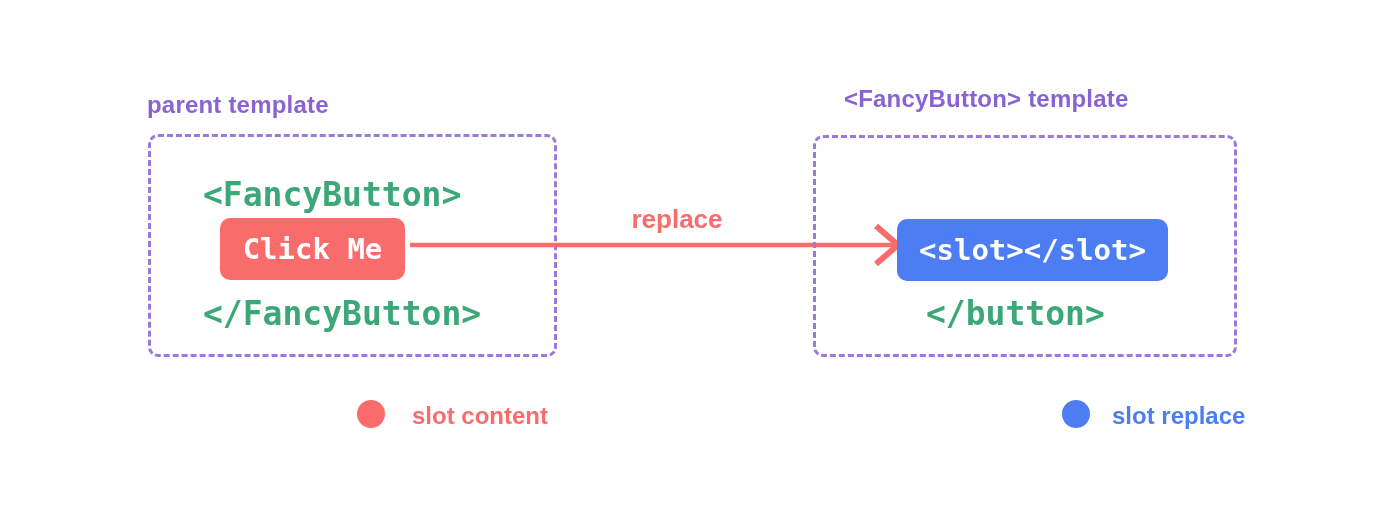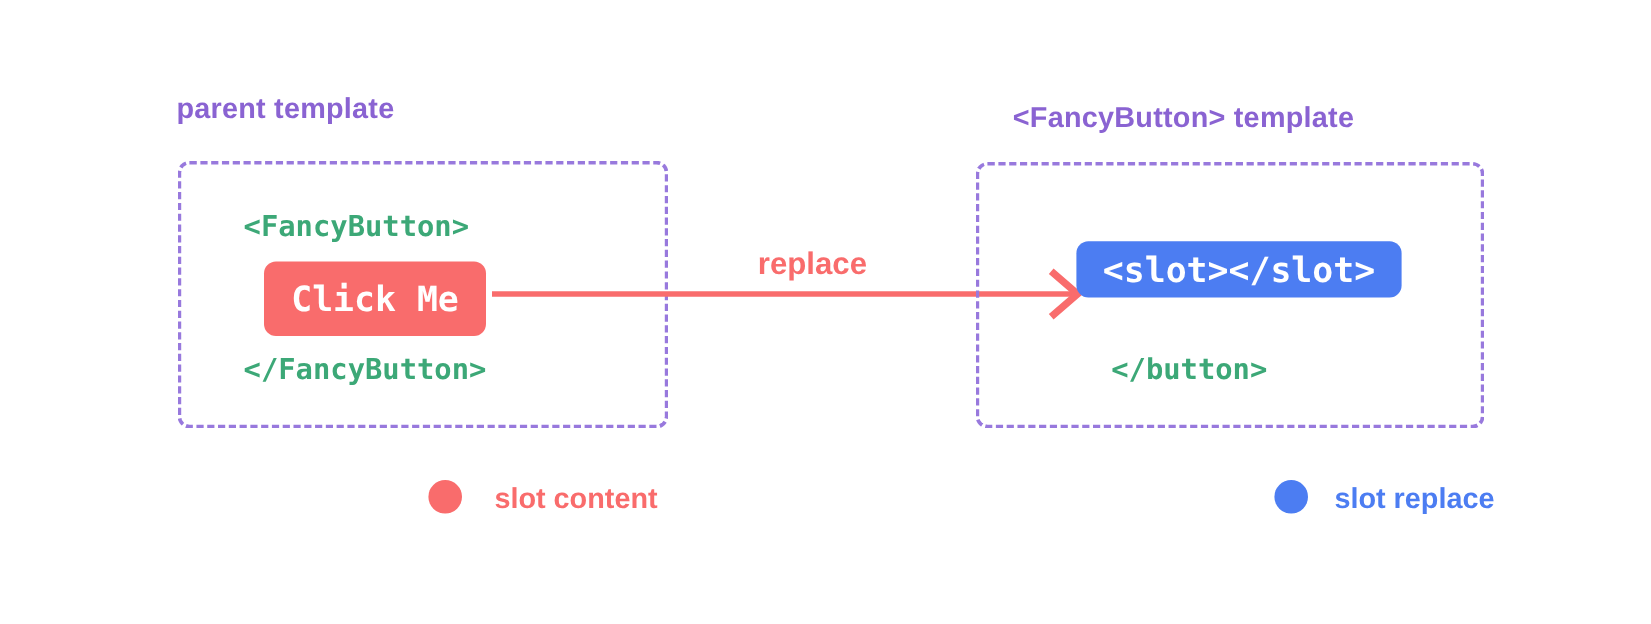--- a/index.html
+++ b/index.html
@@ -26,21 +26,21 @@
   }
   .dashed-box {
     border: 3px dashed var(--border);
     border-radius: 10px;
     box-sizing: border-box;
     background: transparent;
   }
   .code {
     font-family: "DejaVu Sans Mono", monospace;
     font-weight: 700;
-    font-size: 24px;
+    font-size: 33px;
     color: var(--green);
     white-space: nowrap;
   }
   .pill {
     box-sizing: border-box;
     border-radius: 10px;
     display: flex;
     align-items: center;
     justify-content: center;
     font-family: "DejaVu Sans Mono", monospace;
@@ -79,21 +79,21 @@
     white-space: nowrap;
   }
   .legend-label.red  { color: var(--red); }
   .legend-label.blue { color: var(--blue); }
 </style>
 </head>
 <body>
 
 <div class="canvas">
 
-  <div class="abs box-title" style="left:147px; top:77px;">parent template</div>
+  <div class="abs box-title" style="left:147px; top:91px;">parent template</div>
 
   <div class="abs dashed-box" style="left:148px; top:134px; width:409px; height:223px;"></div>
 
   <div class="abs code" style="left:203px; top:175px;">&lt;FancyButton&gt;</div>
 
   <div class="abs pill red" style="left:220px; top:218px; width:185px; height:62px;">Click Me</div>
 
   <div class="abs code" style="left:203px; top:294px;">&lt;/FancyButton&gt;</div>
 
   <svg class="arrow-layer" viewBox="0 0 1376 520">
@@ -101,21 +101,21 @@
     <polyline class="stroke" points="876,226 898,245 876,264" stroke-width="6"></polyline>
   </svg>
 
   <div class="abs arrow-label" style="left:597px; top:204px; width:160px;">replace</div>
 
   <div class="abs box-title" style="left:812px; top:85px;margin-left:32px;">&lt;FancyButton&gt; template</div>
 
   <div class="abs dashed-box" style="left:813px; top:135px; width:424px; height:222px;"></div>
 
 
-  <div class="abs pill blue" style="left:897px; top:201px; width:271px; height:47px;">&lt;slot&gt;&lt;/slot&gt;</div>
+  <div class="abs pill blue" style="left:897px; top:219px; width:271px; height:62px;">&lt;slot&gt;&lt;/slot&gt;</div>
 
   <div class="abs code" style="left:926px; top:294px;">&lt;/button&gt;</div>
 
   <div class="abs legend-dot red" style="left:357px; top:400px;"></div>
   <div class="abs legend-label red" style="left:412px; top:402px;">slot content</div>
 
   <div class="abs legend-dot blue" style="left:1062px; top:400px;"></div>
   <div class="abs legend-label blue" style="left:1112px; top:402px;">slot replace</div>
 
 </div>

